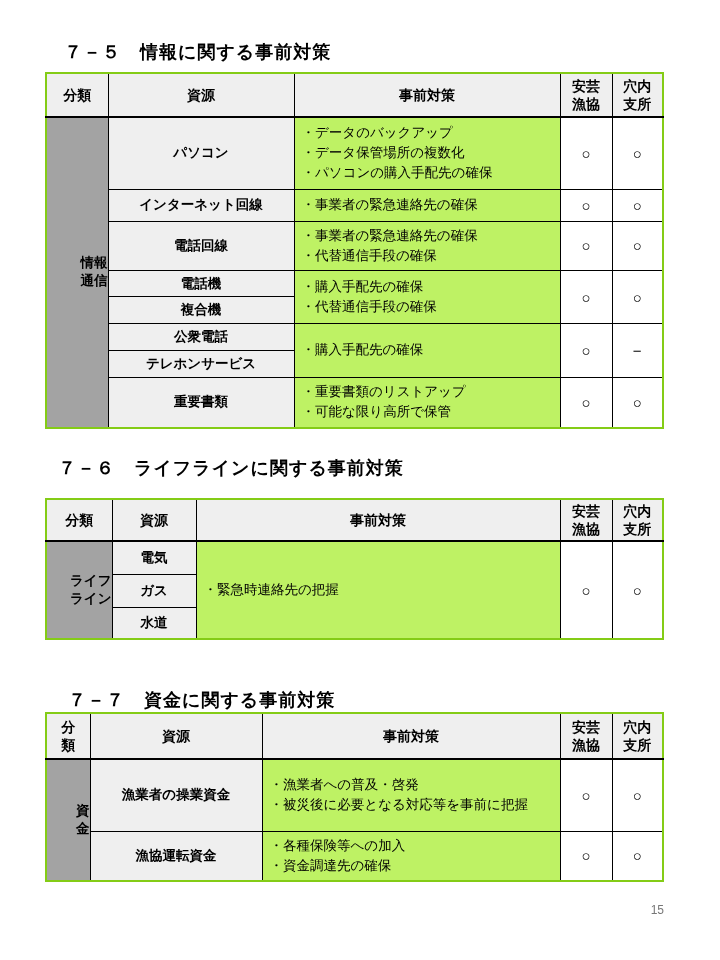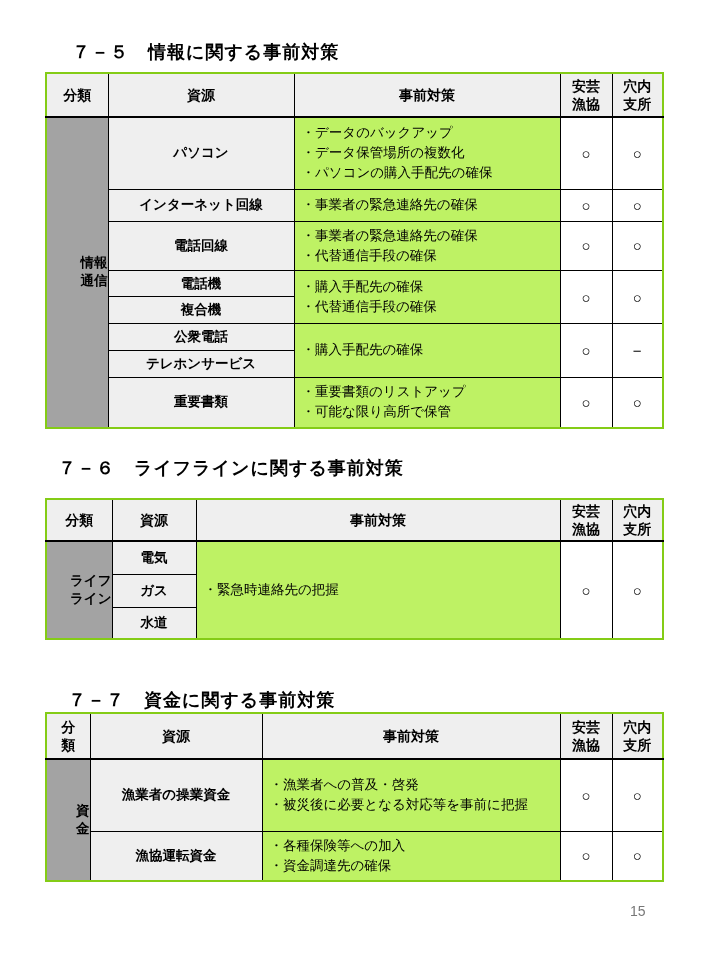--- a/index.html
+++ b/index.html
@@ -10,21 +10,21 @@
     font-family: "Liberation Sans", "DejaVu Sans", sans-serif;
     color: #000000;
   }
   .section-title {
     position: absolute;
     font-size: 18px;
     font-weight: bold;
     letter-spacing: 1px;
     white-space: nowrap;
   }
-  #title-1 { left: 72px; top: 40px; }
+  #title-1 { left: 64px; top: 40px; }
   #title-2 { left: 58px; top: 456px; }
   #title-3 { left: 68px; top: 688px; }
 
   table.prep-table {
     position: absolute;
     left: 45px;
     border-collapse: collapse;
     table-layout: fixed;
     width: 617px;
     border: 2px solid #84cc16;
@@ -76,21 +76,22 @@
     background: #ffffff;
     font-size: 15px;
     text-align: center;
     vertical-align: middle;
   }
   .page-number {
     position: absolute;
     left: 630px;
     top: 903px;
     width: 34px;
-    font-size: 14px;
+    text-align: right;
+    font-size: 12px;
     color: #777777;
   }
 </style>
 </head>
 <body>
 
 <div id="title-1" class="section-title">７－５　情報に関する事前対策</div>
 
 <table id="table-1" class="prep-table">
   <colgroup>

